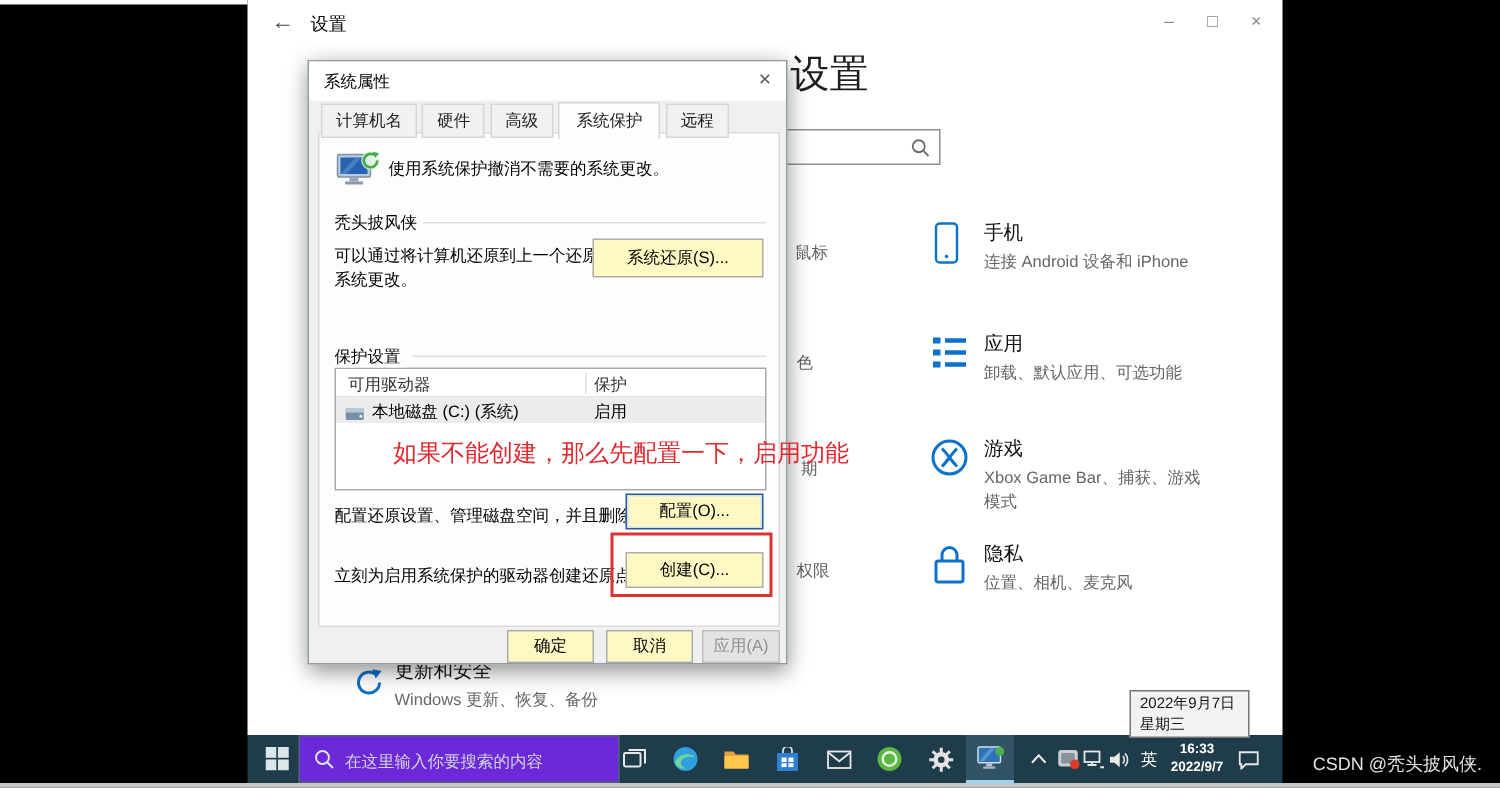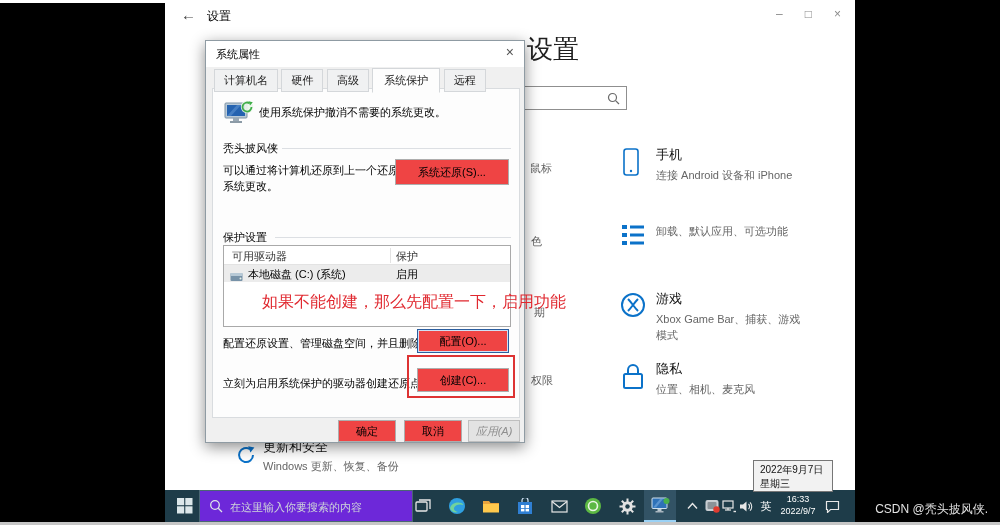--- a/index.html
+++ b/index.html
@@ -42,58 +42,58 @@
          border:1px solid #d4d7da; margin-right:-1px; vertical-align:bottom; }
   .tab.active { background:#fdfdfd; padding:4px 11px; position:relative; top:1px; border-bottom:1px solid #fdfdfd; }
   #tabpage { position:absolute; left:6px; top:47px; width:308px; height:330px; background:#fdfdfd; border:1px solid #d9dcdf; }
   #dlg-icon { position:absolute; left:10px; top:10px; }
   #dlg-intro { position:absolute; left:46px; top:16px; font-size:11px; color:#000; }
   .grp-label { position:absolute; font-size:11px; color:#000; background:#fdfdfd; z-index:1; padding-right:4px; }
   .grp-line { position:absolute; border-top:1px solid #dcdfe3; }
   #grp1-label { left:10px; top:52px; } #grp1-line { left:62px; right:8px; top:59px; }
   #desc1 { position:absolute; left:10px; top:74px; font-size:11px; color:#000; }
   #desc2 { position:absolute; left:10px; top:90px; font-size:11px; color:#000; }
-  .wbtn { position:absolute; background:#ef4444; border:1px solid #adadad; font-size:11px; color:#000;
+  .wbtn { position:absolute; background:#fef9c3; border:1px solid #adadad; font-size:11px; color:#000;
           text-align:center; }
   #btn-restore { left:182px; top:70px; width:114px; height:26px; line-height:24px; }
   #grp2-label { left:10px; top:141px; } #grp2-line { left:62px; right:8px; top:148px; }
   #tbl { position:absolute; left:10px; top:156px; width:288px; height:82px; background:#fff; border:1px solid #a9a9a9; }
   #tbl-head { position:absolute; left:0; top:0; width:100%; height:19px; border-bottom:1px solid #e3e3e3; }
   #th-drive { position:absolute; left:8px; top:3px; font-size:11px; color:#333; }
   #th-prot { position:absolute; left:172px; top:3px; font-size:11px; color:#333; }
   #th-div { position:absolute; left:166px; top:2px; height:15px; border-left:1px solid #e3e3e3; }
   #tbl-row { position:absolute; left:0; top:19px; width:100%; height:17px; background:#ececec; }
   #row-drive { position:absolute; left:24px; top:2px; font-size:11px; color:#000; }
   #row-status { position:absolute; left:172px; top:2px; font-size:11px; color:#000; }
   #row-icon { position:absolute; left:6px; top:3px; }
   #cfg-text { position:absolute; left:10px; top:247px; font-size:11px; color:#000; }
   #btn-cfg { left:204px; top:240px; width:92px; height:24px; line-height:22px; border:1px solid #2a5d9e; box-shadow:inset 0 0 0 1px #cfe0f5; }
   #create-text { position:absolute; left:10px; top:287px; font-size:11px; color:#000; }
   #btn-create { left:204px; top:279px; width:92px; height:24px; line-height:22px; }
   #btn-ok { left:132px; top:379px; width:58px; height:22px; line-height:20px; }
   #btn-cancel { left:198px; top:379px; width:58px; height:22px; line-height:20px; }
-  #btn-apply { left:262px; top:379px; width:52px; height:22px; line-height:20px; color:#8f8f8f; background:#e3e3e3; border-color:#bfbfbf;font-style:italic; }
+  #btn-apply { left:262px; top:379px; width:52px; height:22px; line-height:20px; color:#8f8f8f; background:#e3e3e3; border-color:#bfbfbf; }
 
   
   #annotation { left:262px; top:292px; font-size:16px; color:#e0282f; white-space:nowrap; z-index:10; }
   #red-box { left:407px; top:355px; width:108px; height:43px; border:2px solid #dd3333; z-index:10; }
 
   
   #taskbar { left:165px; top:490px; width:690px; height:32px; background:#1e3c49; z-index:6; }
   #tb-start { position:absolute; left:12px; top:8px; }
   #tb-search { position:absolute; left:34px; top:0; width:214px; height:32px; background:#6d28d9; border:1px solid #4a6673; }
   #tb-search svg { position:absolute; left:9px; top:8px; }
   #tb-search span { position:absolute; left:30px; top:9px; font-size:11px; color:#cfd6d9; white-space:nowrap; }
   .slot { position:absolute; top:0; width:32px; height:32px; display:flex; align-items:center; justify-content:center; }
   #sl-taskview { left:242px; } #sl-edge { left:276px; } #sl-folder { left:310px; } #sl-store { left:344px; }
   #sl-mail { left:378px; } #sl-green { left:412px; } #sl-gear { left:446px; }
   #sl-app { left:479px; background:#325365; border-bottom:2px solid #9ad1f5; }
   #tray-chevron { left:522px; } #tray-badge { left:540px; } #tray-net { left:557px; } #tray-vol { left:574px; }
   #tray-ime { left:591px; width:20px; color:#fff; font-size:11px; }
-  #tray-clock { left:610px; width:46px; flex-direction:column; color:#fff; font-size:9px; line-height:1.3; text-align:center; }
+  #tray-clock { left:610px; width:46px; flex-direction:column; color:#fff; font-size:9px; line-height:1.3; text-align:center;font-weight:bold; }
   #tray-ac { left:660px; }
   #tray-chevron,#tray-badge,#tray-net,#tray-vol,#tray-ime,#tray-clock,#tray-ac { position:absolute; top:0; height:32px; display:flex; align-items:center; justify-content:center; }
 
   #tooltip { left:753px; top:460px; width:80px; height:32px; background:#f2f2f2; border:1px solid #767676;
              font-size:10px; color:#111; padding:2px 6px; line-height:1.35; z-index:20; }
   #watermark { right:12px; bottom:7px; font-size:12px; color:#e3e3e3; z-index:7; }
 </style>
 </head>
 <body>
 
@@ -136,20 +136,21 @@
     <span class="ic">
       <svg width="26" height="26" viewBox="0 0 26 26">
         <rect x="2" y="3" width="5" height="4" fill="#0b72c9"></rect>
           <rect x="10" y="3.5" width="14" height="3" fill="#0b72c9"></rect>
         <rect x="2" y="11" width="5" height="4" fill="#0b72c9"></rect>
           <rect x="10" y="11.5" width="14" height="3" fill="#0b72c9"></rect>
         <rect x="2" y="19" width="5" height="4" fill="#0b72c9"></rect>
           <rect x="10" y="19.5" width="14" height="3" fill="#0b72c9"></rect>
       </svg>
     </span>
+    <div class="tt">应用</div>
     <div class="ss">卸载、默认应用、可选功能</div>
   </div>
 
   <div id="cat-games" class="abs cat">
     <span class="ic">
       <svg width="26" height="26" viewBox="0 0 26 26">
           <circle cx="13" cy="13" r="11" fill="none" stroke="#0b72c9" stroke-width="2"></circle>
           <path d="M8 7 C12 11,14 15,18 19 M18 7 C14 11,12 15,8 19" fill="none" stroke="#0b72c9" stroke-width="2"></path>
         </svg>
     </span>

